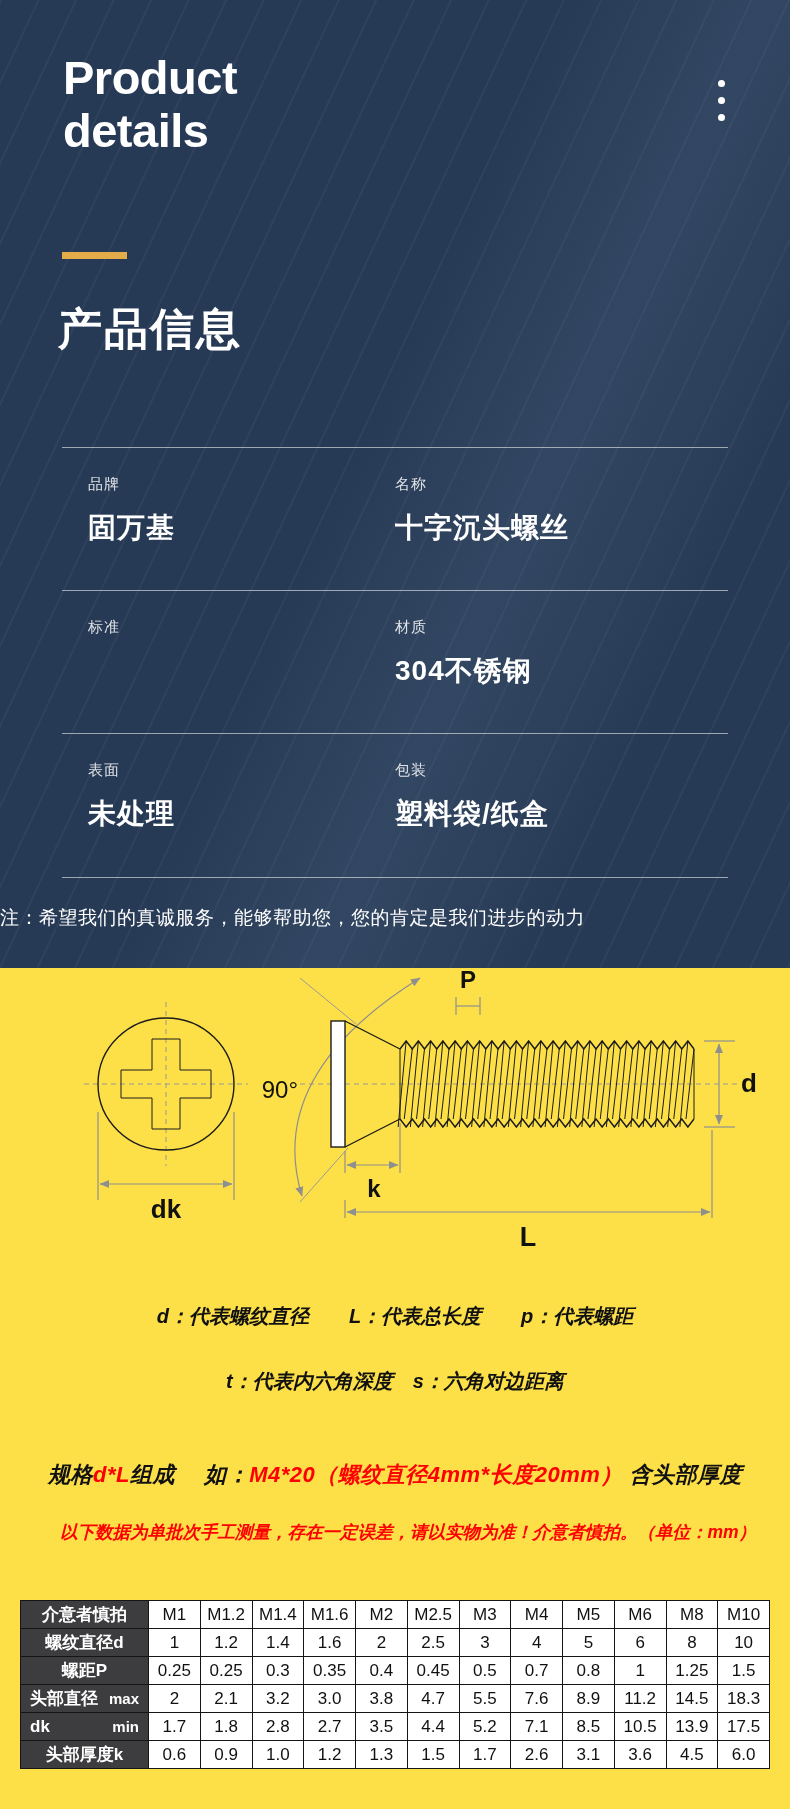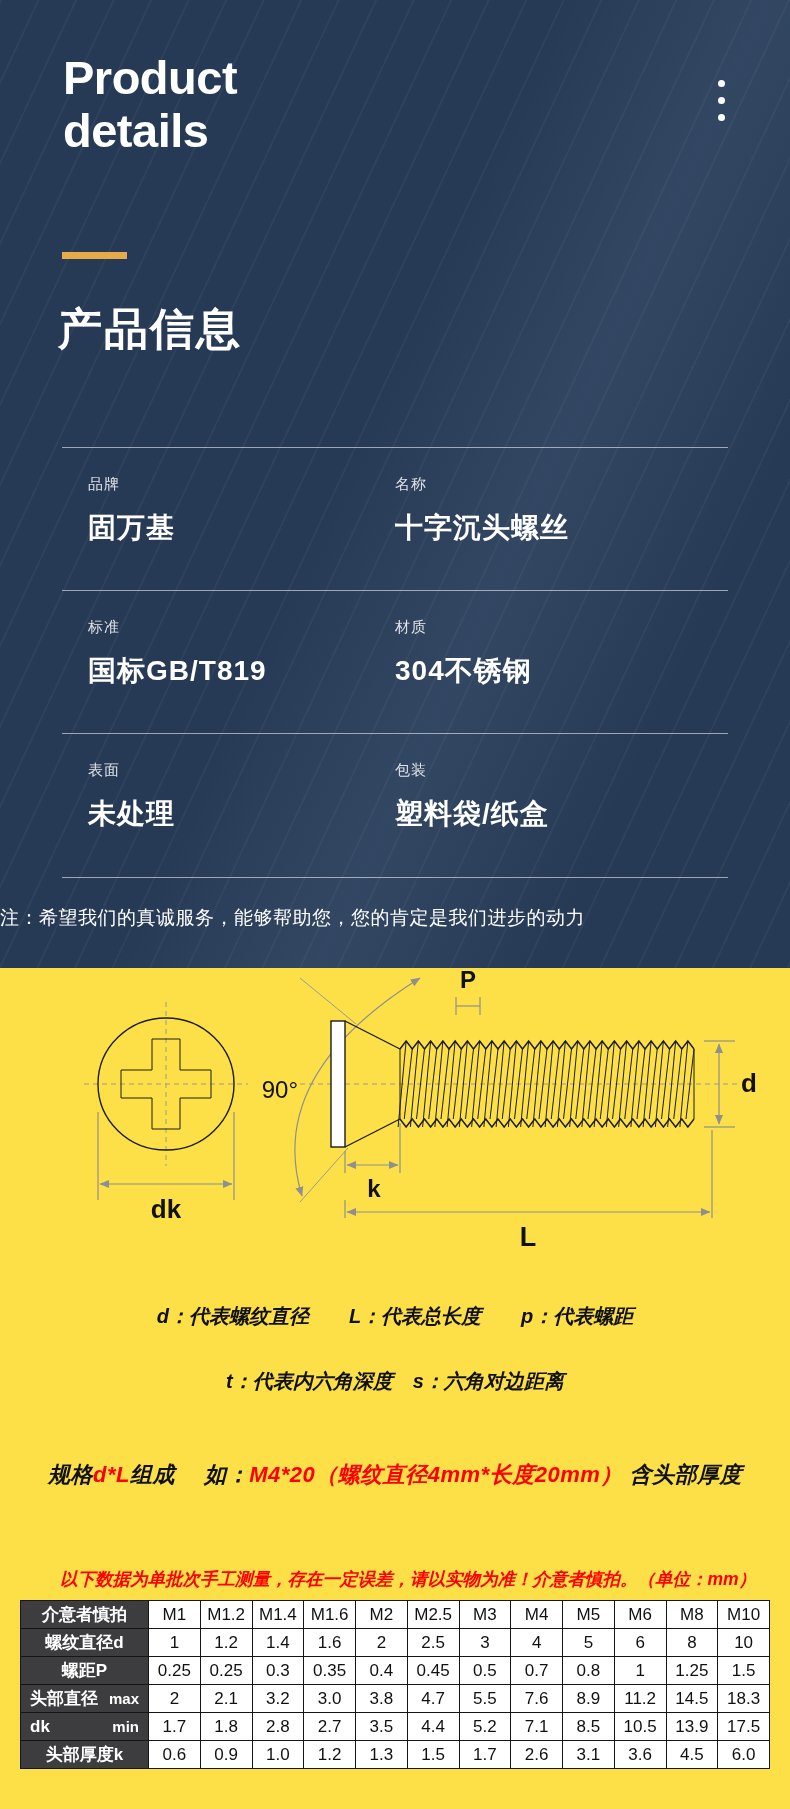--- a/index.html
+++ b/index.html
@@ -36,21 +36,21 @@
   .dim { stroke:#8f8f8f; stroke-width:1.2; fill:none; }
   .dash { stroke:#999; stroke-width:1; stroke-dasharray:5 4; fill:none; }
   .angleline { stroke:#9a9a9a; stroke-width:1; fill:none; }
 
   
   .t-line { position:absolute; left:0; width:790px; text-align:center; color:#111; font-weight:bold;font-style:italic; }
   .t1 { top:1303px; font-size:20px; }
   .t2 { top:1368px; font-size:20px; }
   .spec-line { top:1460px; font-size:22px; letter-spacing:0.5px; }
   .spec-line .red { color:#fe0000; }
-  .warn-line { top:1567px; font-size:17.5px; color:#fe0000;padding-left:26px; }
+  .warn-line { top:1520px; font-size:17.5px; color:#fe0000;padding-left:26px; }
 
   
   .spec-table { position:absolute; top:1600px; left:20px; width:750px; border-collapse:collapse; table-layout:fixed; font-size:17px; }
   .spec-table col.c0 { width:128px; }
   .spec-table th, .spec-table td { border:1px solid #151515; height:28px; padding:0; }
   .spec-table th { background:#3d3d3f; color:#ffffff; font-weight:bold; text-align:center; }
   .spec-table th.split { }
   .spec-table th .hwrap { display:flex; justify-content:center; }
   .spec-table th.split .hwrap { justify-content:space-between; padding:0 9px; }
   .spec-table th .sub { font-size:15px; font-weight:bold; align-self:center; }
@@ -81,21 +81,20 @@
           <div class="val">固万基</div>
         </div>
         <div class="info-cell">
           <div class="lb">名称</div>
           <div class="val">十字沉头螺丝</div>
         </div>
       </div>
       <div class="info-row">
         <div class="info-cell">
           <div class="lb">标准</div>
-          <div class="val">国标GB/T819</div>
         </div>
         <div class="info-cell">
           <div class="lb">材质</div>
           <div class="val">304不锈钢</div>
         </div>
       </div>
       <div class="info-row">
         <div class="info-cell">
           <div class="lb">表面</div>
           <div class="val">未处理</div>

